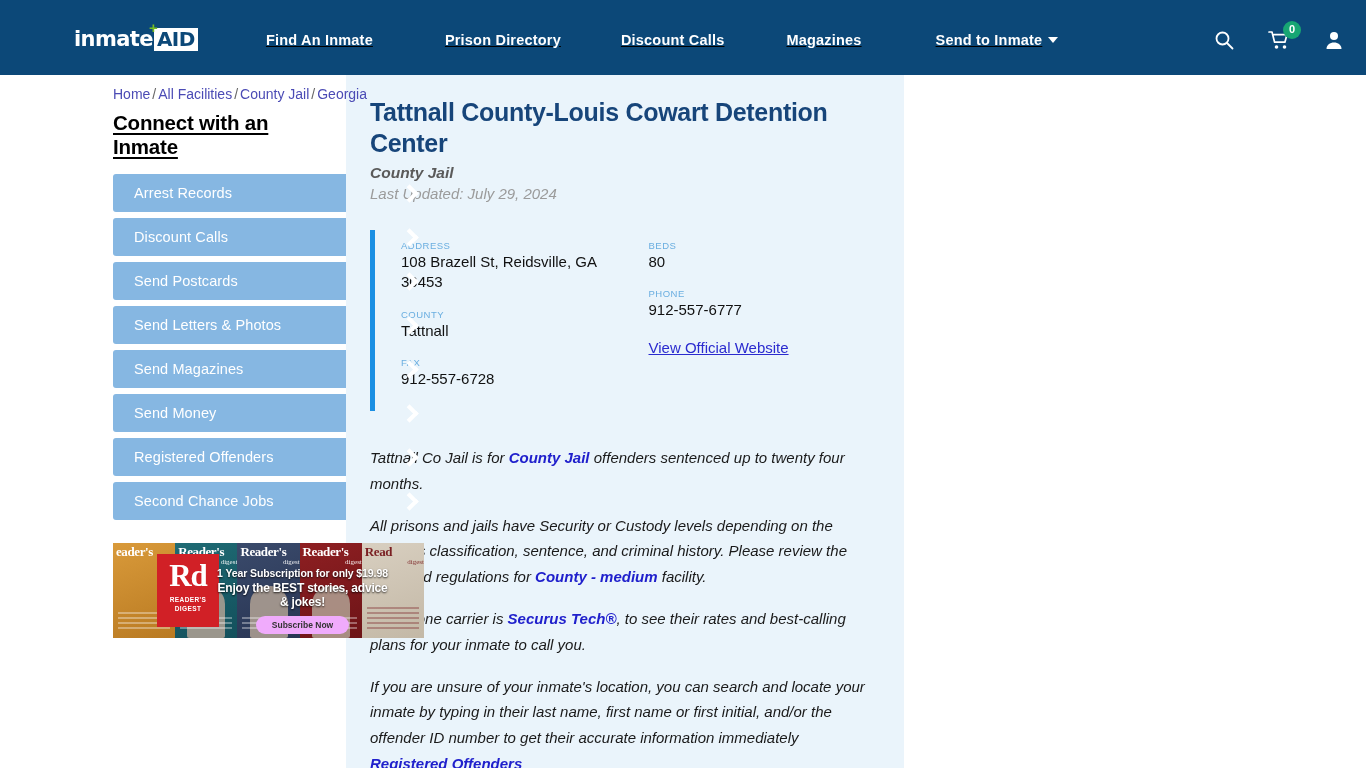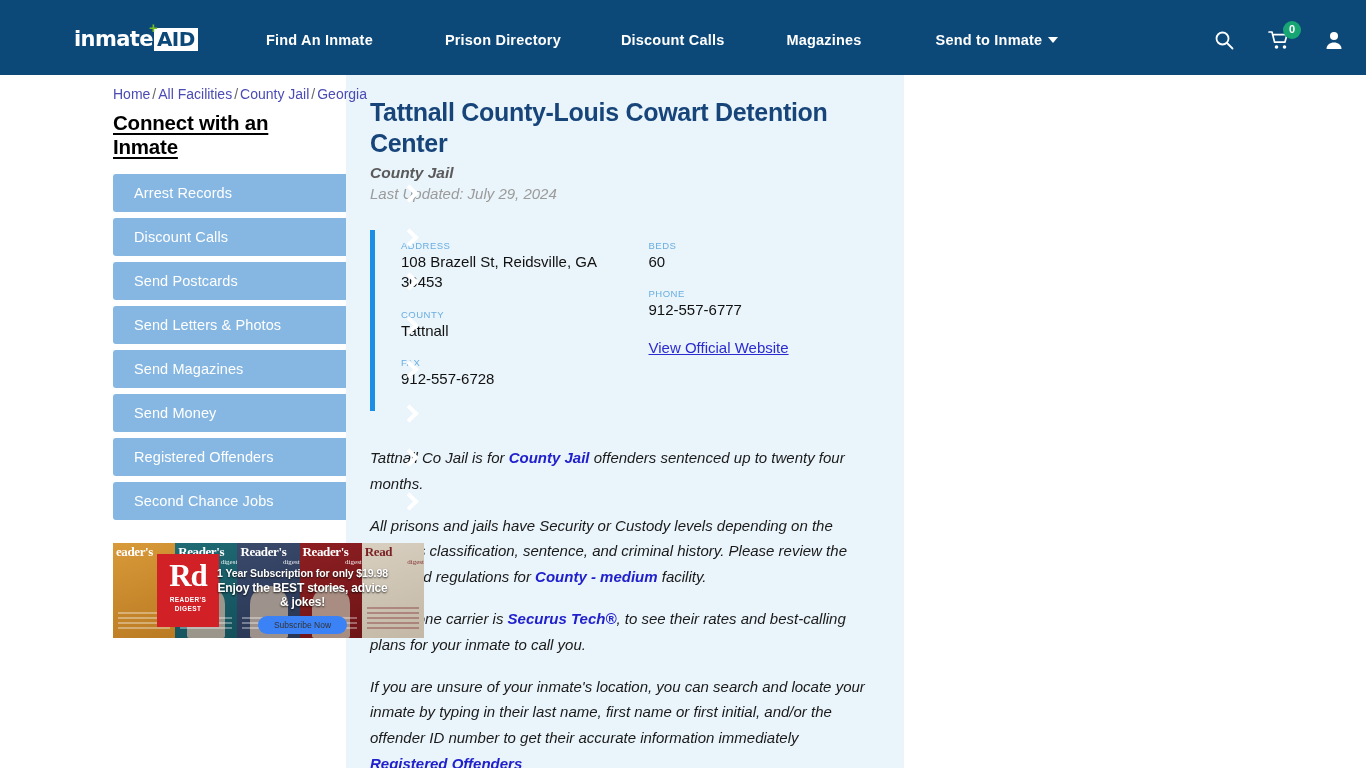--- a/index.html
+++ b/index.html
@@ -52,20 +52,21 @@
     color: #76bc21;
     font-size: 15px;
     font-weight: 700;
     line-height: 1;
   }
 
   .nav {
     display: flex;
     align-items: center;
     flex: 1 1 auto;
+    text-decoration: underline;
   }
   .nav-item {
     color: #ffffff;
     font-size: 14.5px;
     font-weight: 700;
     letter-spacing: 0.2px;
     text-decoration: none;
     white-space: nowrap;
     padding: 6px 0;
     cursor: pointer;
@@ -266,24 +267,24 @@
     left: 104px; right: 36px; top: 24px;
     text-align: center;
     color: #ffffff;
     text-shadow: 0 1px 2px rgba(0,0,0,0.8);
   }
   .ad-copy-1 { font-size: 10.5px; font-weight: 700; letter-spacing: -0.1px; }
   .ad-copy-2 { font-size: 12px; font-weight: 700; margin-top: 2px; letter-spacing: -0.2px; }
   .ad-cta {
     display: inline-block;
     margin-top: 7px;
-    background: #3b82f6;
+    background: #f0abfc;
     color: #333333;
     font-size: 8.5px;
-    font-weight: 400;
+    font-weight: 700;
     padding: 4px 16px;
     border-radius: 11px;
     text-shadow: none;
   }
 
   
   .main {
     width: 558px;
     flex: 0 0 558px;
     margin-left: 10px;
@@ -564,21 +565,21 @@
           <div class="info-value">Tattnall</div>
         </div>
         <div class="info-item">
           <div class="info-label">FAX</div>
           <div class="info-value">912-557-6728</div>
         </div>
       </div>
       <div class="info-col right">
         <div class="info-item">
           <div class="info-label">BEDS</div>
-          <div class="info-value">60</div>
+          <div class="info-value">80</div>
         </div>
         <div class="info-item">
           <div class="info-label">PHONE</div>
           <div class="info-value">912-557-6777</div>
         </div>
         <div class="info-item">
           <a class="info-link">View Official Website</a>
         </div>
       </div>
     </div>

